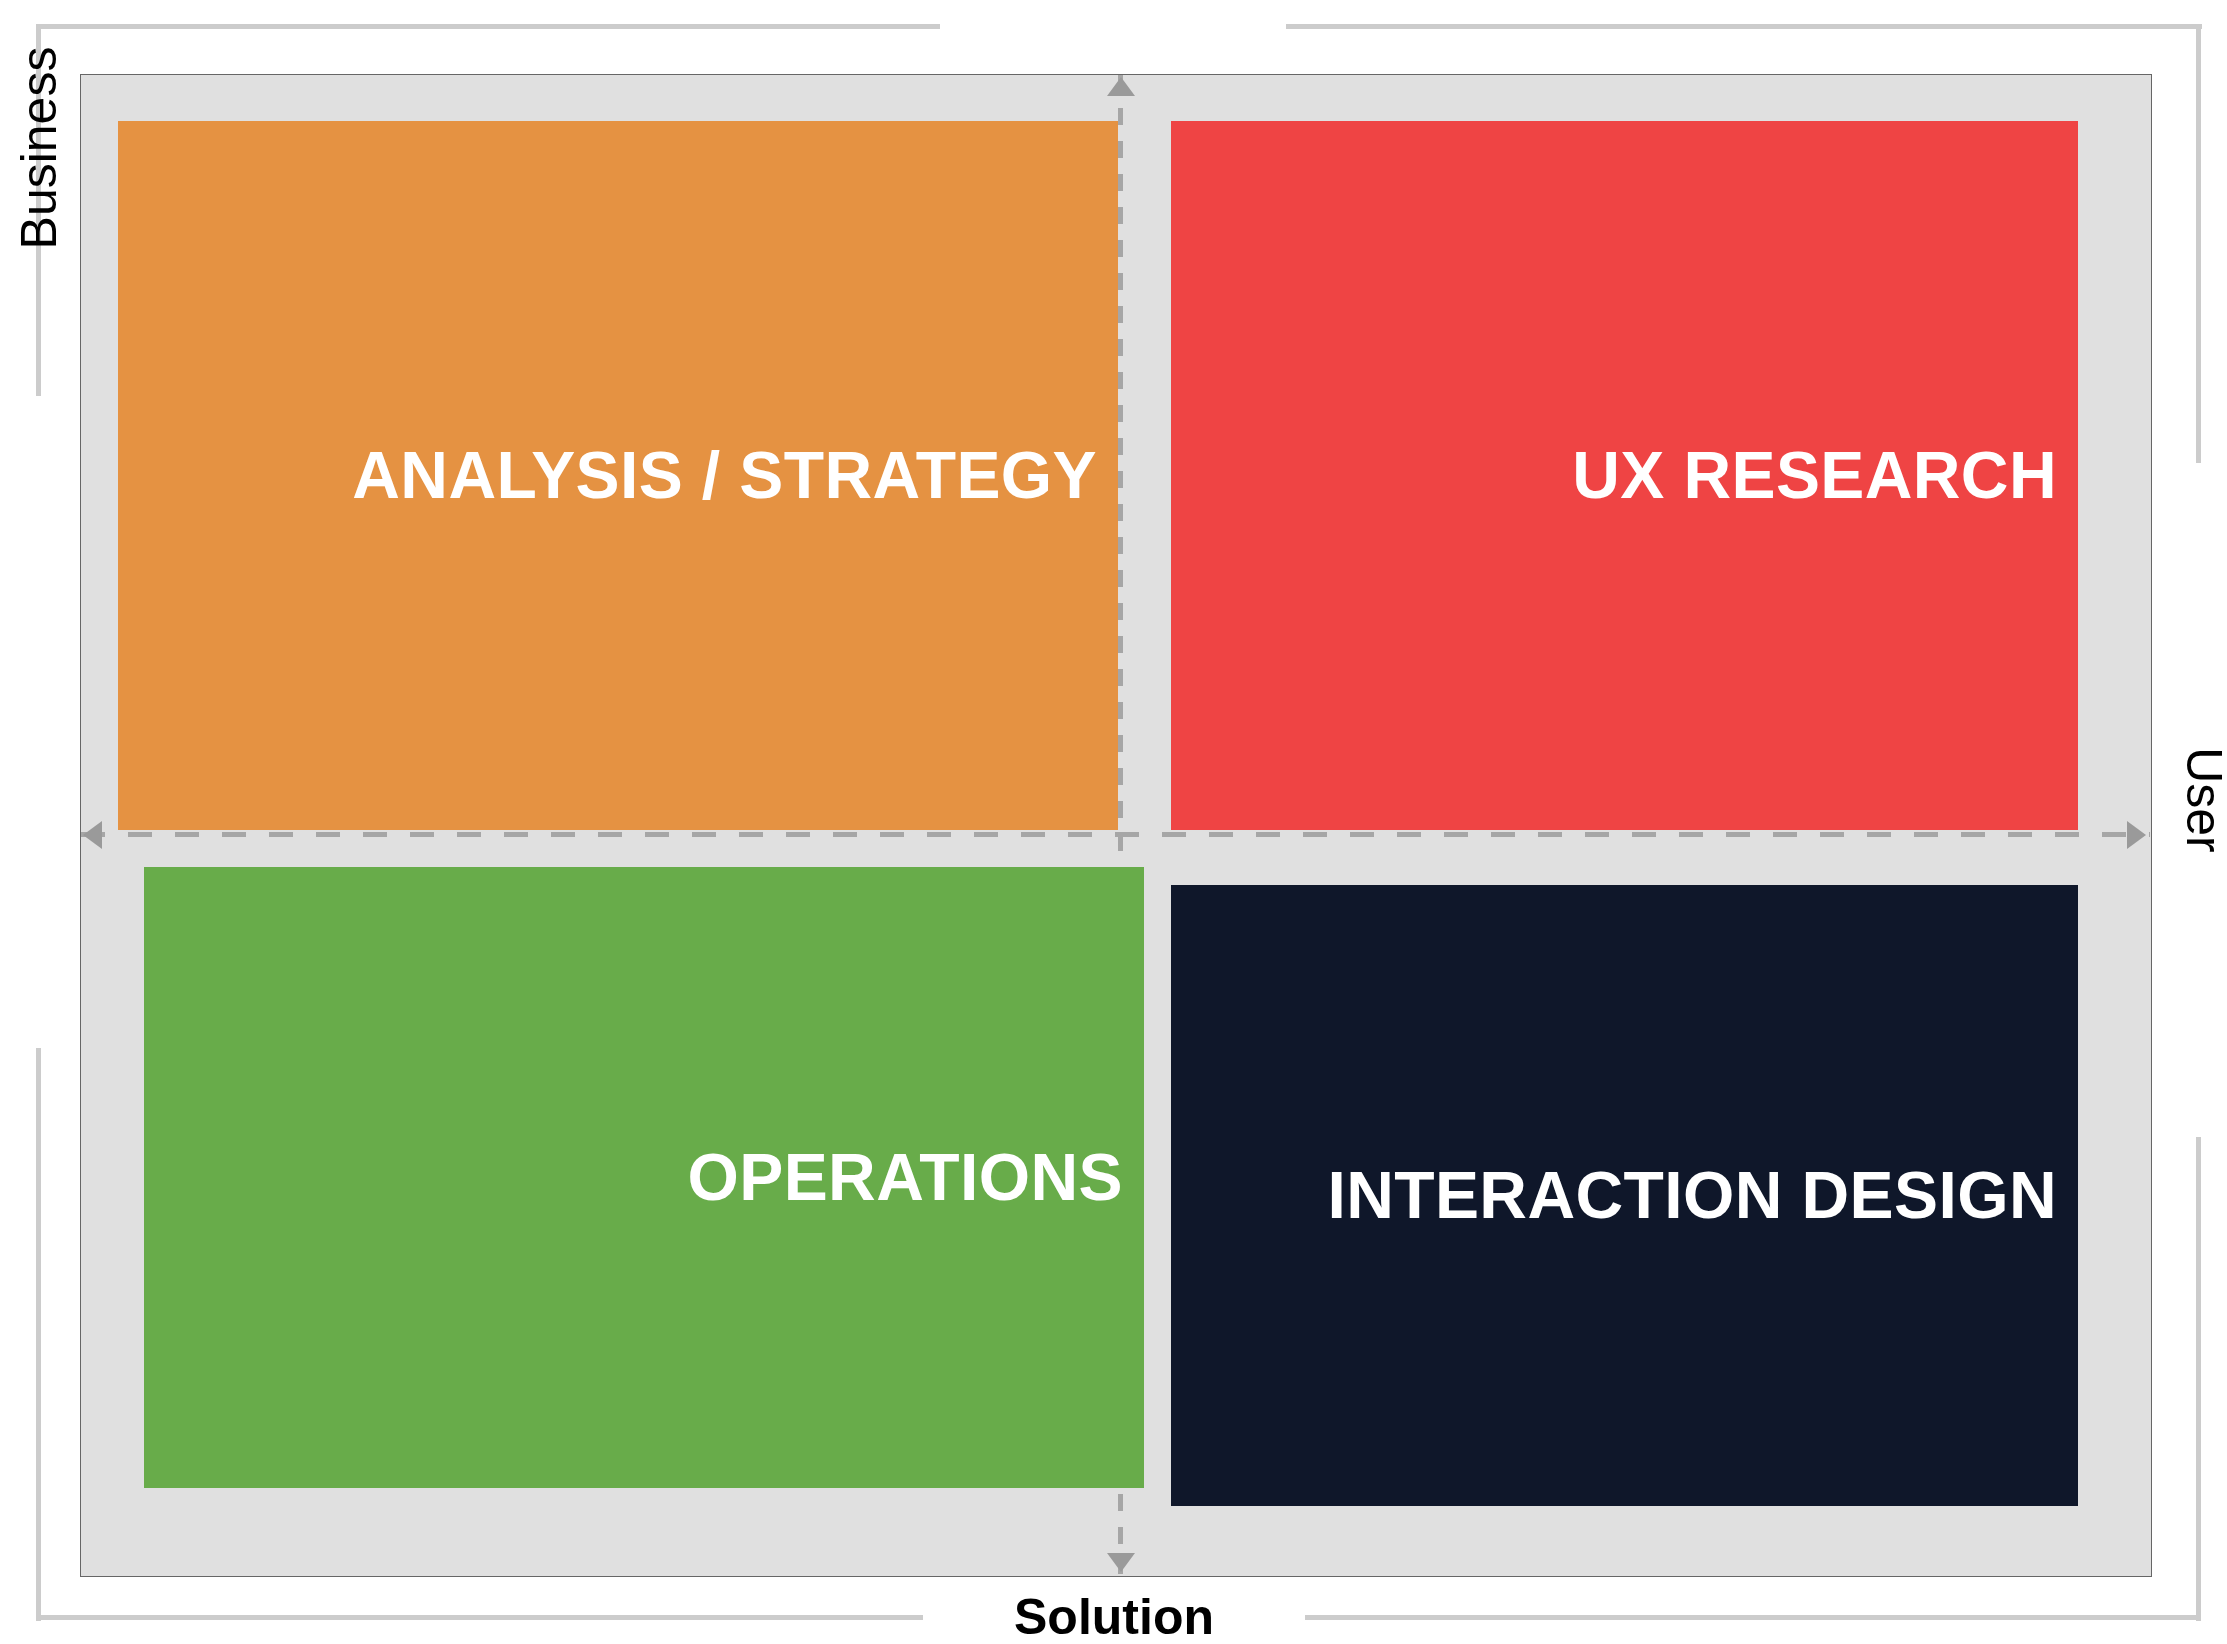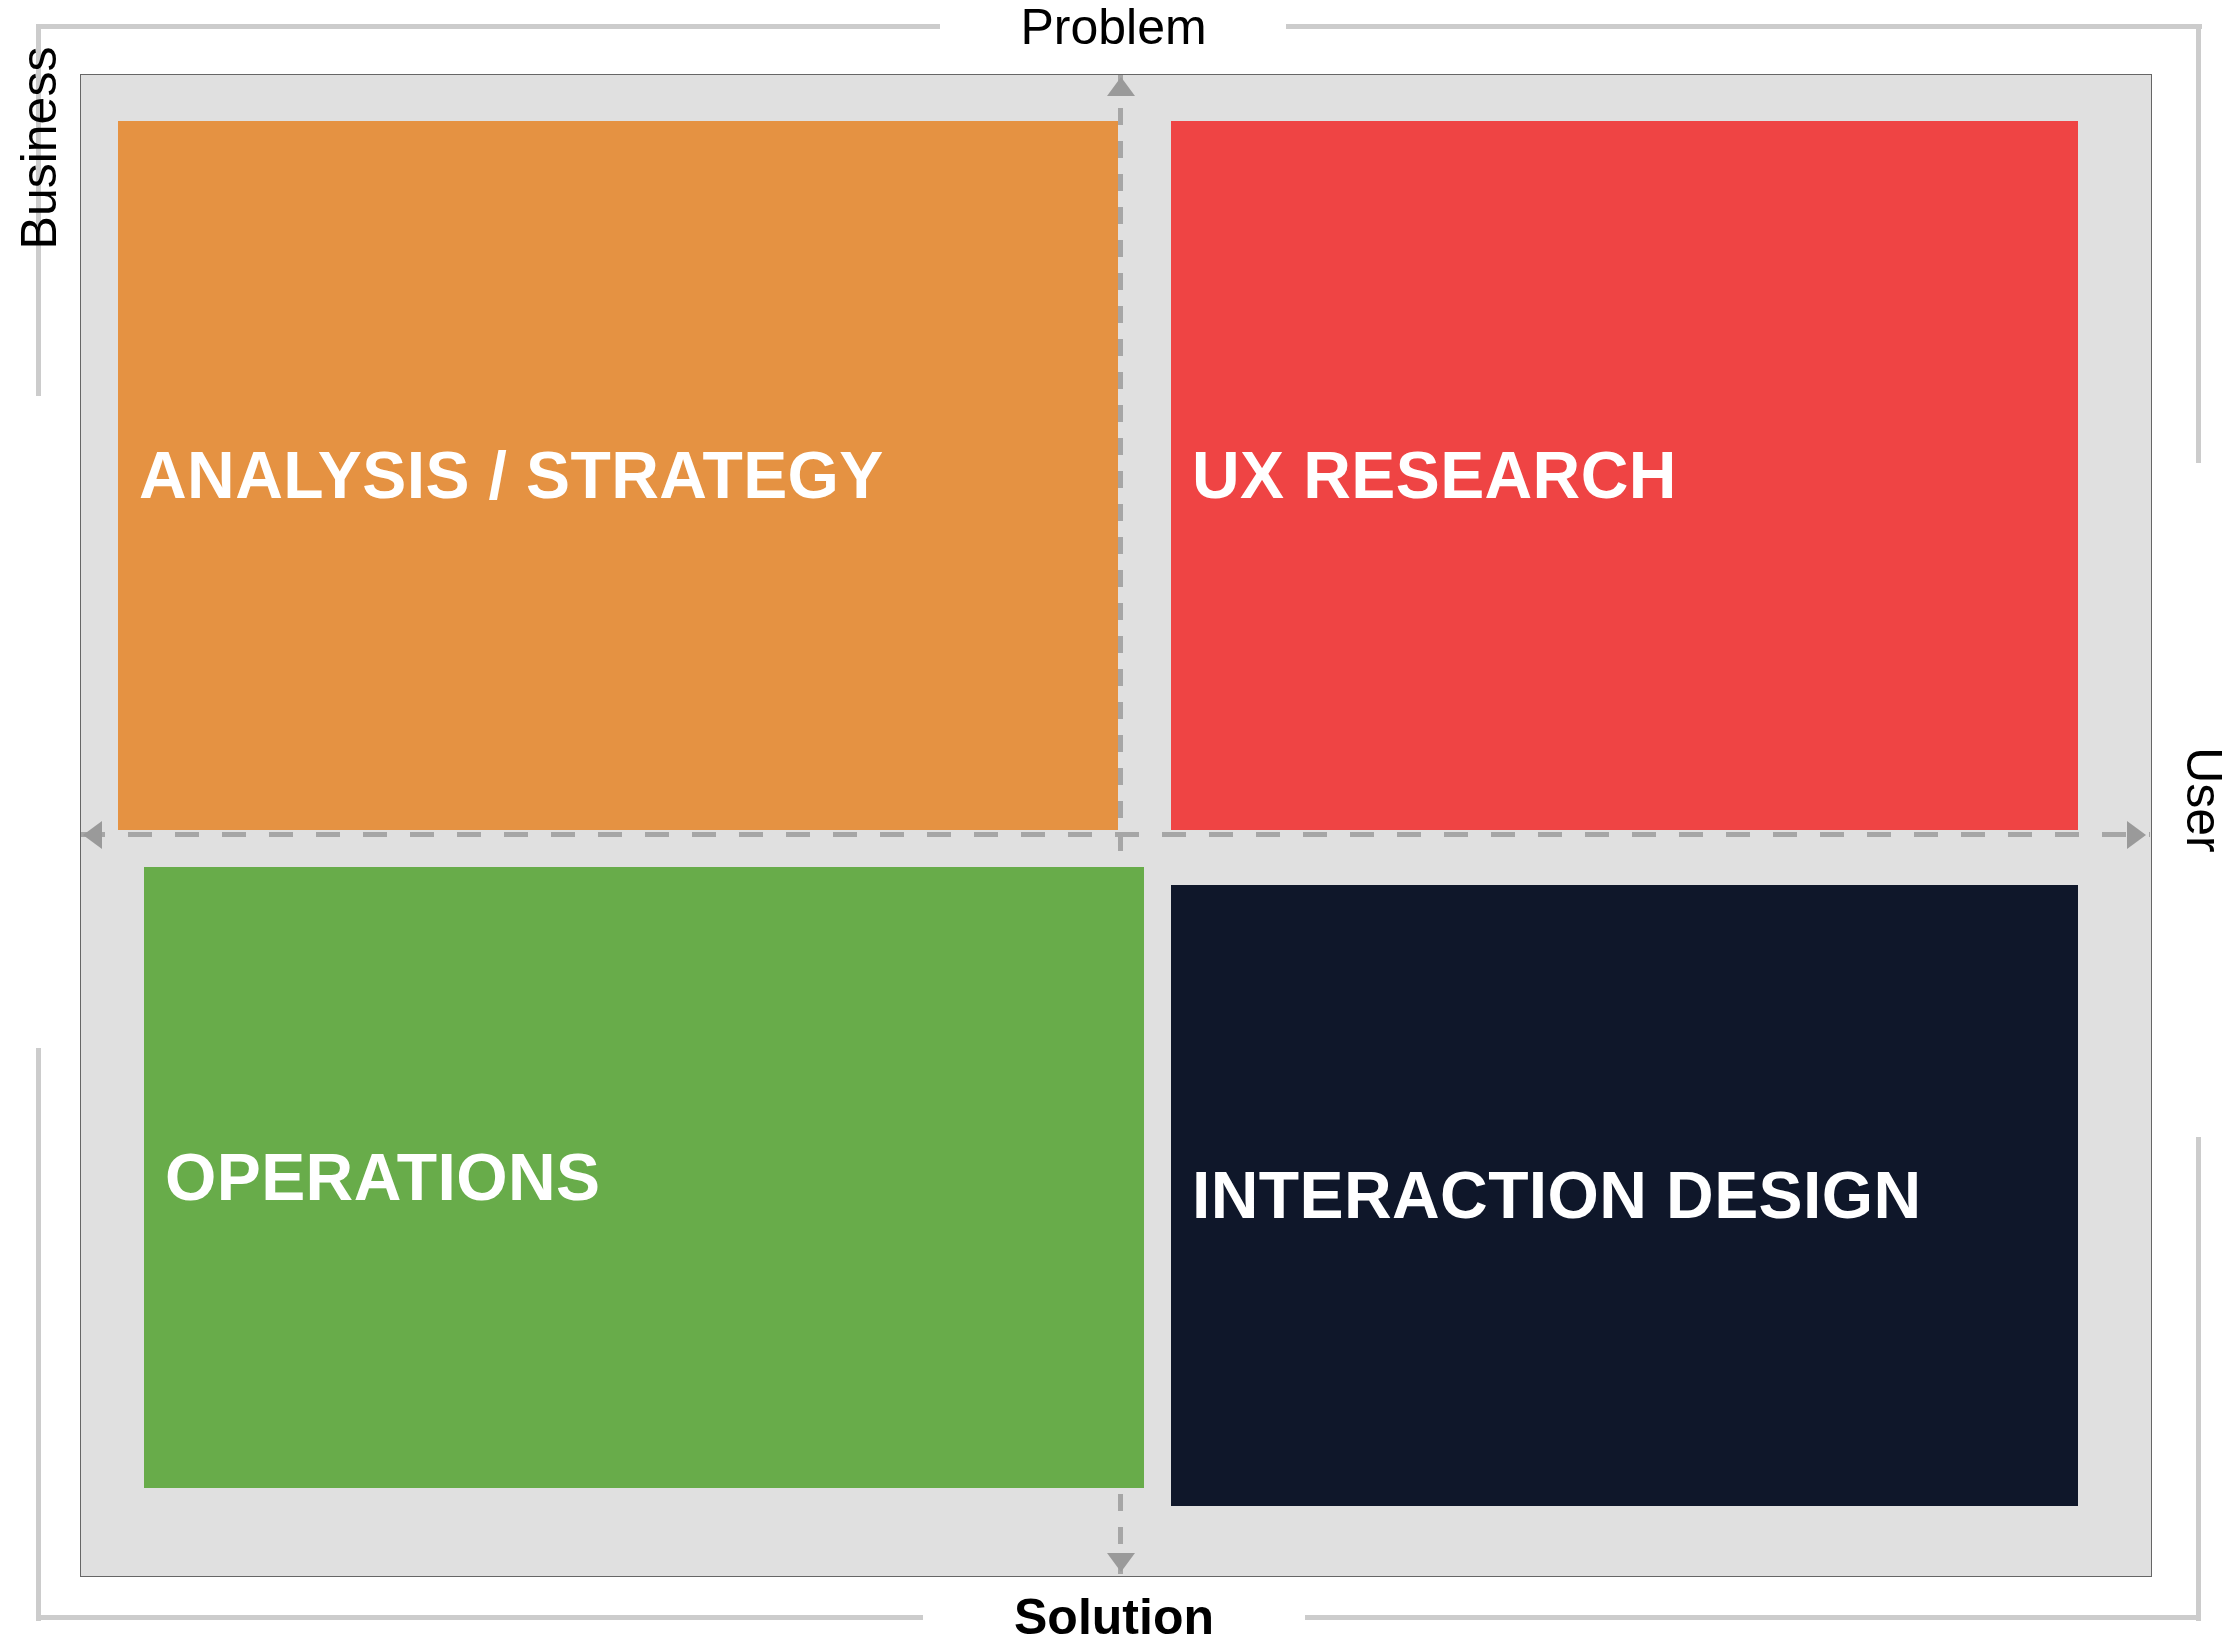--- a/index.html
+++ b/index.html
@@ -95,21 +95,21 @@
     background: #e0e0e0;
     border: 1.8px solid #666666;
     box-sizing: border-box;
   }
 
   
   .quadrant {
     position: absolute;
     display: flex;
     align-items: center;
-    justify-content: flex-start;
+    justify-content: flex-end;
     text-align: center;
     color: #ffffff;
     font-weight: 700;
     font-size: 66px;
     line-height: 1.12;
     letter-spacing: 0.4px;
     font-family: "Liberation Sans", sans-serif;
   }
   #quadrant-analysis-strategy {
     left: 37px;  top: 46px;  width: 1000px; height: 709px;
@@ -183,21 +183,20 @@
 
   <div class="rail rail-top-left"></div>
   <div class="rail rail-top-right"></div>
   <div class="rail rail-bot-left"></div>
   <div class="rail rail-bot-right"></div>
   <div class="rail rail-left-top"></div>
   <div class="rail rail-left-bottom"></div>
   <div class="rail rail-right-top"></div>
   <div class="rail rail-right-bottom"></div>
 
-  <div class="axis-label" id="label-problem">Problem</div>
 
   <div class="axis-label" id="label-solution">Solution</div>
 
   <div class="axis-label" id="label-business">Business</div>
 
   <div class="axis-label" id="label-user">User</div>
 
   <div id="matrix-panel">
 
     <div id="axis-vertical"></div>

